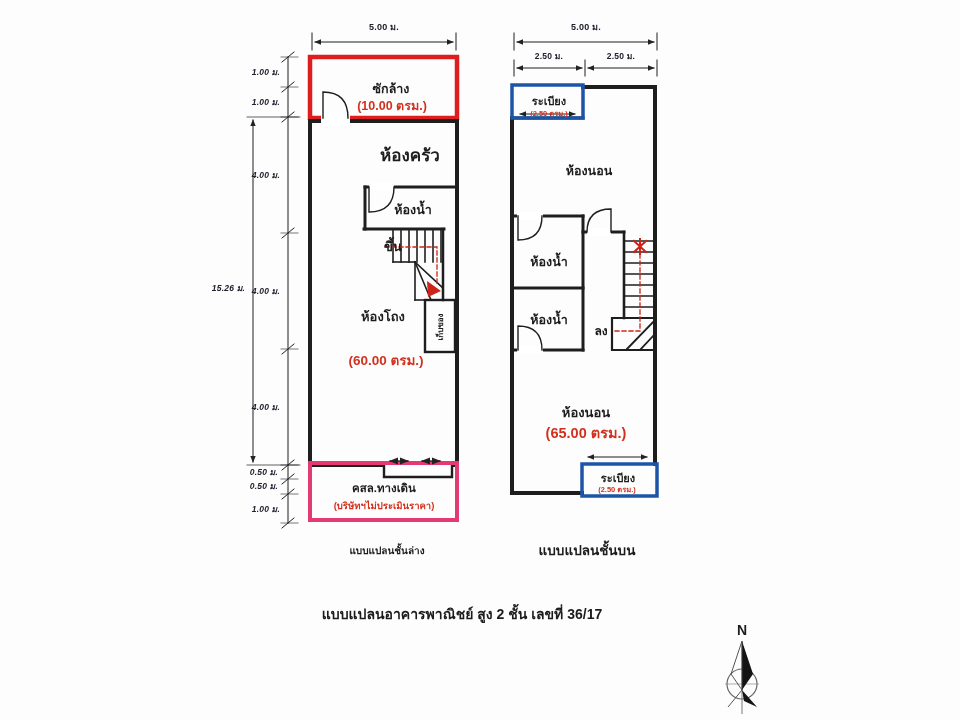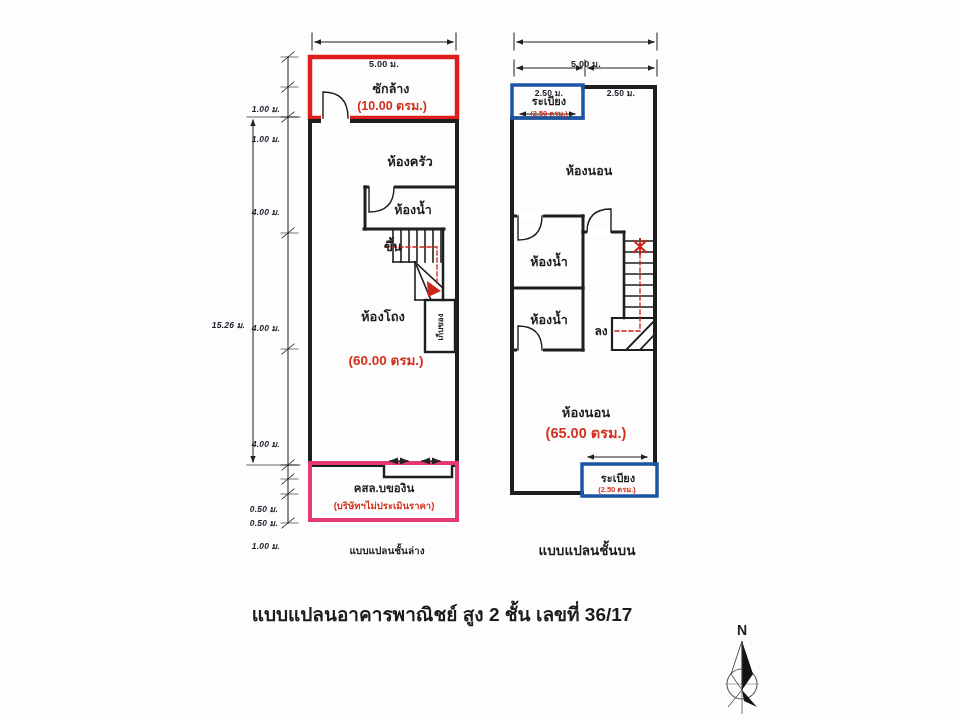--- a/index.html
+++ b/index.html
@@ -8,21 +8,21 @@
     font-family:"Liberation Sans","DejaVu Sans",sans-serif;
   }
   svg{position:absolute;left:0;top:0;}
   .lbl{
     position:absolute;transform:translate(-50%,-50%);
     white-space:nowrap;font-weight:bold;color:#1c1c1c;line-height:1;
   }
   .ra{transform:translate(-100%,-50%);font-style:italic;}           
   .vert{transform:translate(-50%,-50%) rotate(-90deg);}
   .red{color:#d2311e;}
-  .dim{color:#20202e;letter-spacing:0.2px;margin-top:37px;}
+  .dim{color:#20202e;letter-spacing:0.2px;}
 </style>
 </head>
 <body>
 
 <svg width="960" height="720" viewBox="0 0 960 720">
   <defs>
     <marker id="ah" viewBox="0 0 10 10" refX="9" refY="5" markerWidth="7" markerHeight="7" orient="auto-start-reverse">
       <path d="M0 1 L10 5 L0 9 Z" fill="#222"></path>
     </marker>
   </defs>
@@ -153,27 +153,27 @@
     <path d="M742 641 L753 674 L742 690 Z" fill="#141414"></path>
     <path d="M742 641 L731 674 L742 690 Z" fill="none" stroke="#444" stroke-width="0.9"></path>
     <path d="M742 690 L757 707 L744 701 Z" fill="#141414"></path>
     <line x1="742" y1="690" x2="728" y2="707" stroke="#444" stroke-width="0.9"></line>
   </g>
 </svg>
 
 <div class="lbl dim" style="left:384px;top:27px;font-size:9px">5.00 ม.</div>
 <div class="lbl" style="left:391px;top:89px;font-size:12.5px">ซักล้าง</div>
 <div class="lbl red" style="left:392px;top:106px;font-size:12.5px">(10.00 ตรม.)</div>
-<div class="lbl" style="left:410px;top:161px;font-size:13px">ห้องครัว</div>
+<div class="lbl" style="left:410px;top:155px;font-size:17px">ห้องครัว</div>
 <div class="lbl" style="left:413px;top:210px;font-size:12.5px">ห้องน้ำ</div>
 <div class="lbl" style="left:393px;top:246px;font-size:13px">ขึ้น</div>
 <div class="lbl vert" style="left:441px;top:327px;font-size:8px">เก็บของ</div>
 <div class="lbl" style="left:383px;top:316px;font-size:13px">ห้องโถง</div>
 <div class="lbl red" style="left:386px;top:361px;font-size:13.5px">(60.00 ตรม.)</div>
-<div class="lbl" style="left:384px;top:489px;font-size:11.5px">คสล.บของิน</div>
+<div class="lbl" style="left:384px;top:489px;font-size:11.5px">คสล.ทางเดิน</div>
 <div class="lbl red" style="left:384px;top:506px;font-size:9.5px">(บริษัทฯไม่ประเมินราคา)</div>
 <div class="lbl" style="left:387px;top:551px;font-size:10px">แบบแปลนชั้นล่าง</div>
 
 <div class="lbl ra dim" style="left:280px;top:72px;font-size:8.5px">1.00 ม.</div>
 <div class="lbl ra dim" style="left:280px;top:102px;font-size:8.5px">1.00 ม.</div>
 <div class="lbl ra dim" style="left:280px;top:175px;font-size:8.5px">4.00 ม.</div>
 <div class="lbl ra dim" style="left:280px;top:291px;font-size:8.5px">4.00 ม.</div>
 <div class="lbl ra dim" style="left:280px;top:407px;font-size:8.5px">4.00 ม.</div>
 <div class="lbl ra dim" style="left:278px;top:472px;font-size:8.5px">0.50 ม.</div>
 <div class="lbl ra dim" style="left:278px;top:486px;font-size:8.5px">0.50 ม.</div>
@@ -188,14 +188,14 @@
 <div class="lbl" style="left:589px;top:171px;font-size:12.5px">ห้องนอน</div>
 <div class="lbl" style="left:549px;top:262px;font-size:12.5px">ห้องน้ำ</div>
 <div class="lbl" style="left:549px;top:320px;font-size:12.5px">ห้องน้ำ</div>
 <div class="lbl" style="left:601px;top:331px;font-size:12px">ลง</div>
 <div class="lbl" style="left:586px;top:412px;font-size:13px">ห้องนอน</div>
 <div class="lbl red" style="left:586px;top:433px;font-size:14.5px">(65.00 ตรม.)</div>
 <div class="lbl" style="left:618px;top:478px;font-size:11px">ระเบียง</div>
 <div class="lbl red" style="left:617px;top:490px;font-size:7.5px">(2.50 ตรม.)</div>
 <div class="lbl" style="left:587px;top:551px;font-size:13.5px">แบบแปลนชั้นบน</div>
 
-<div class="lbl" style="left:442px;top:614px;font-size:19px">แบบแปลนอาคารพาณิชย์ สูง 2 ชั้น เลขที่ 36/17</div>
+<div class="lbl" style="left:462px;top:614px;font-size:14px">แบบแปลนอาคารพาณิชย์ สูง 2 ชั้น เลขที่ 36/17</div>
 <div class="lbl" style="left:742px;top:630px;font-size:14px">N</div>
 
 </body></html>

